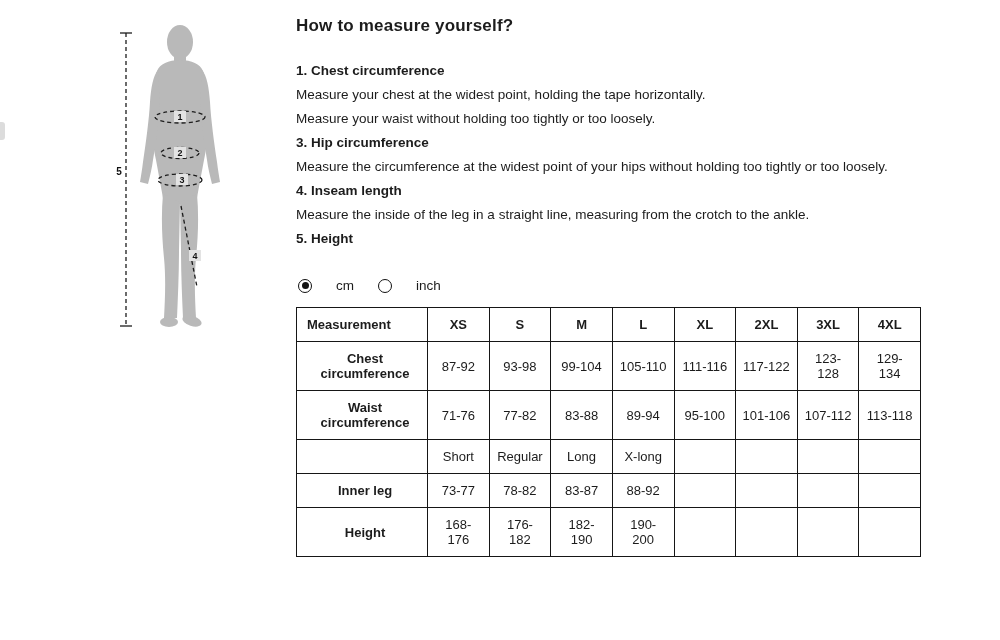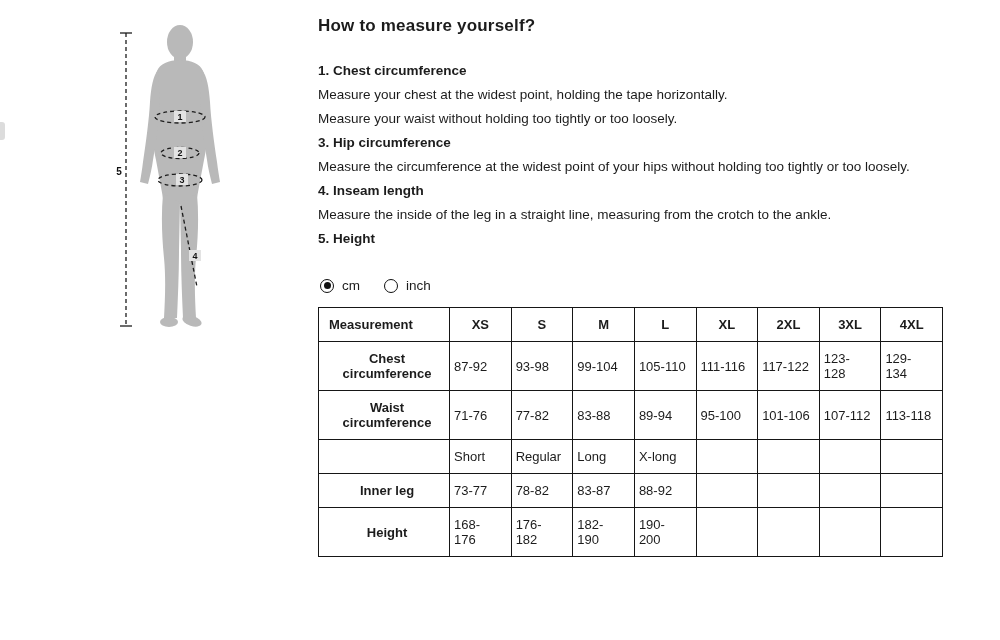--- a/index.html
+++ b/index.html
@@ -7,41 +7,41 @@
   body {
     width:1000px; height:640px; position:relative; overflow:hidden;
     background:#ffffff; color:#1c1c1c;
     font-family:"Liberation Sans", sans-serif;
   }
   .left-sliver{
     position:absolute; left:0; top:122px; width:5px; height:18px;
     background:#dcdcdc; border-radius:0 3px 3px 0;
   }
   .figure-wrap{ position:absolute; left:116px; top:24px; width:120px; height:322px; }
-  .content{ position:absolute; left:318px; top:16px; width:660px; }
+  .content{ position:absolute; left:296px; top:16px; width:660px; }
   .title{ font-size:17px; font-weight:700; margin:0 0 27px 0; letter-spacing:.2px; }
   .inst-heading{ font-size:13.5px; font-weight:700; line-height:15px; margin:0 0 9px 0; }
   .inst-text{ font-size:13.5px; font-weight:400; line-height:15px; margin:0 0 9px 0; }
   .unit-toggle{ display:flex; align-items:center; gap:24px; margin:32px 0 14px 2px; font-size:13.5px; }
-  .unit-option{ display:inline-flex; align-items:center; gap:8px; cursor:pointer; }
+  .unit-option{ display:inline-flex; align-items:center; gap:24px; cursor:pointer; }
   .radio{
     display:inline-block; width:14px; height:14px; border:1.5px solid #111;
     border-radius:50%; position:relative; background:#fff;
   }
   .radio.selected::after{
     content:""; position:absolute; left:2.5px; top:2.5px; right:2.5px; bottom:2.5px;
     background:#111; border-radius:50%;
   }
   table.size-table{ border-collapse:collapse; width:625px; table-layout:fixed;padding-left:12px; }
   .size-table col.label-col-w{ width:131px; }
   .size-table th, .size-table td{ border:1px solid #161616; font-size:13px; }
   .size-table th{ padding:9px 4px; font-weight:700; }
   .size-table th.label-col{ text-align:left; padding-left:10px; }
   .size-table td{
-    padding:9px 4px; text-align:left; vertical-align:middle;
+    padding:9px 4px; text-align:center; vertical-align:middle;
     white-space:pre-line; line-height:15px;
   }
   .size-table td.label-col{ text-align:center; padding-left:10px; padding-right:4px; font-weight:700; }
   svg text{ font-family:"Liberation Sans", sans-serif; }
 </style>
 </head>
 <body>
 
 <div class="left-sliver"></div>
 

